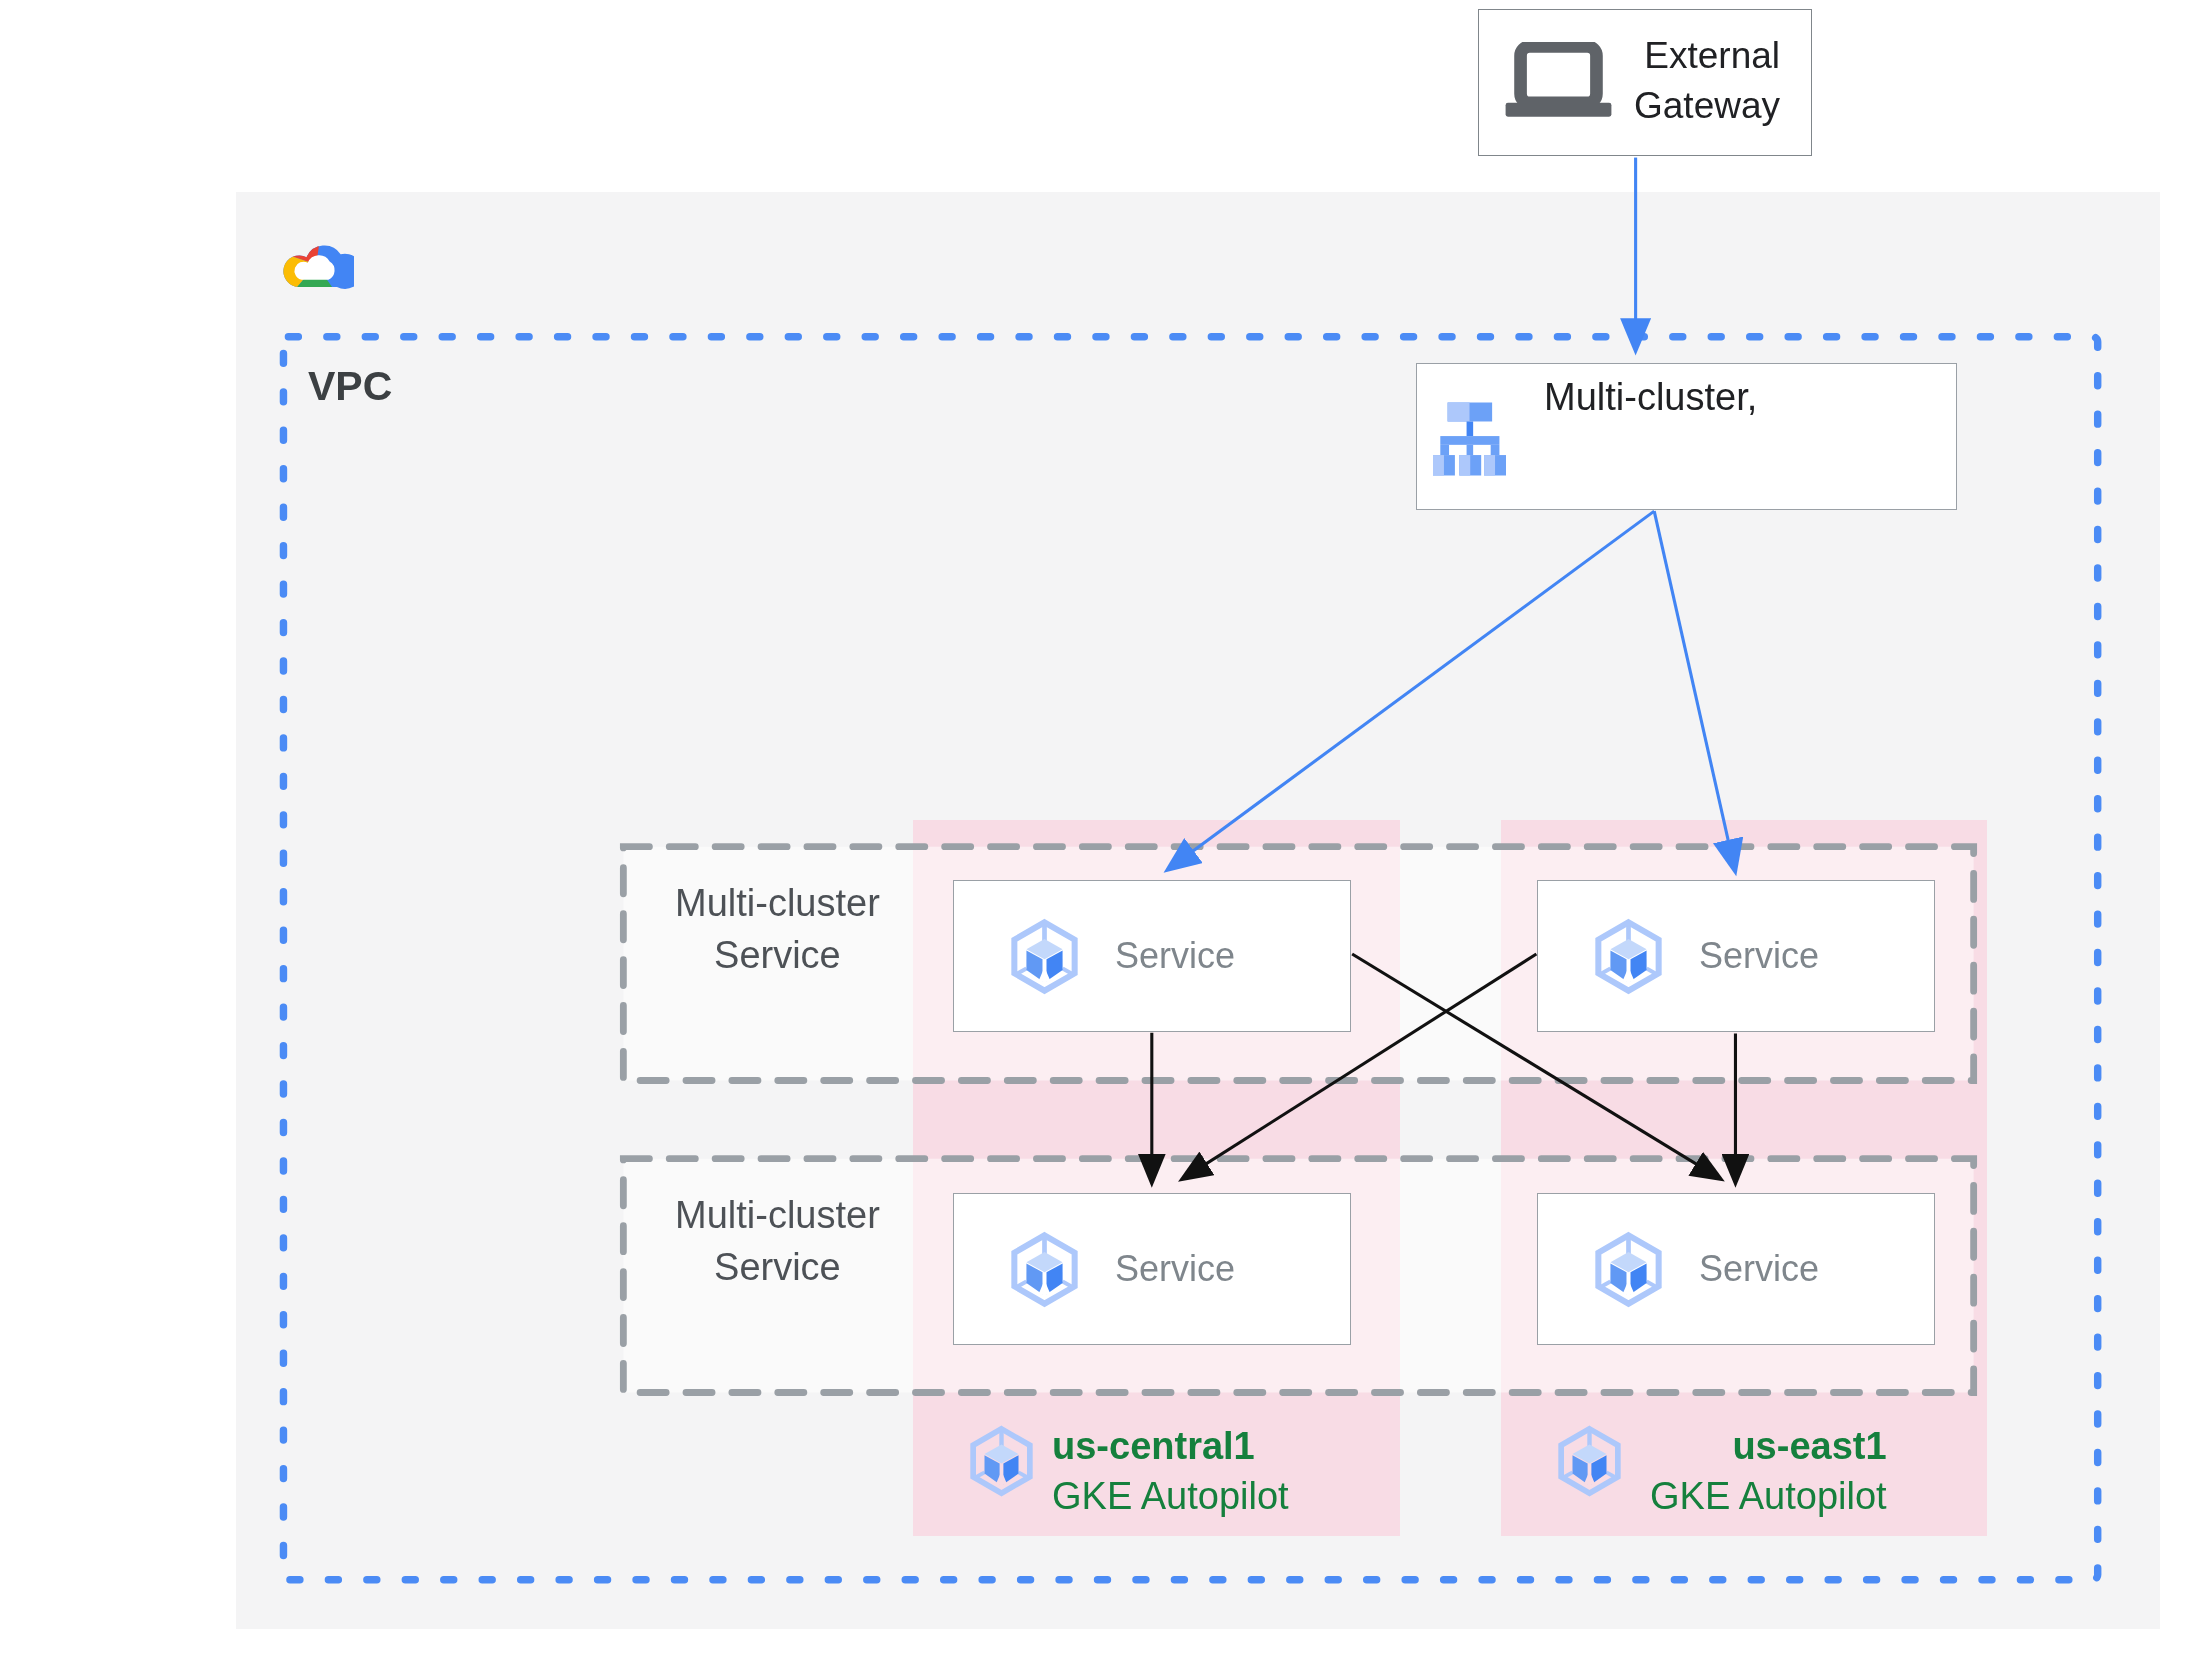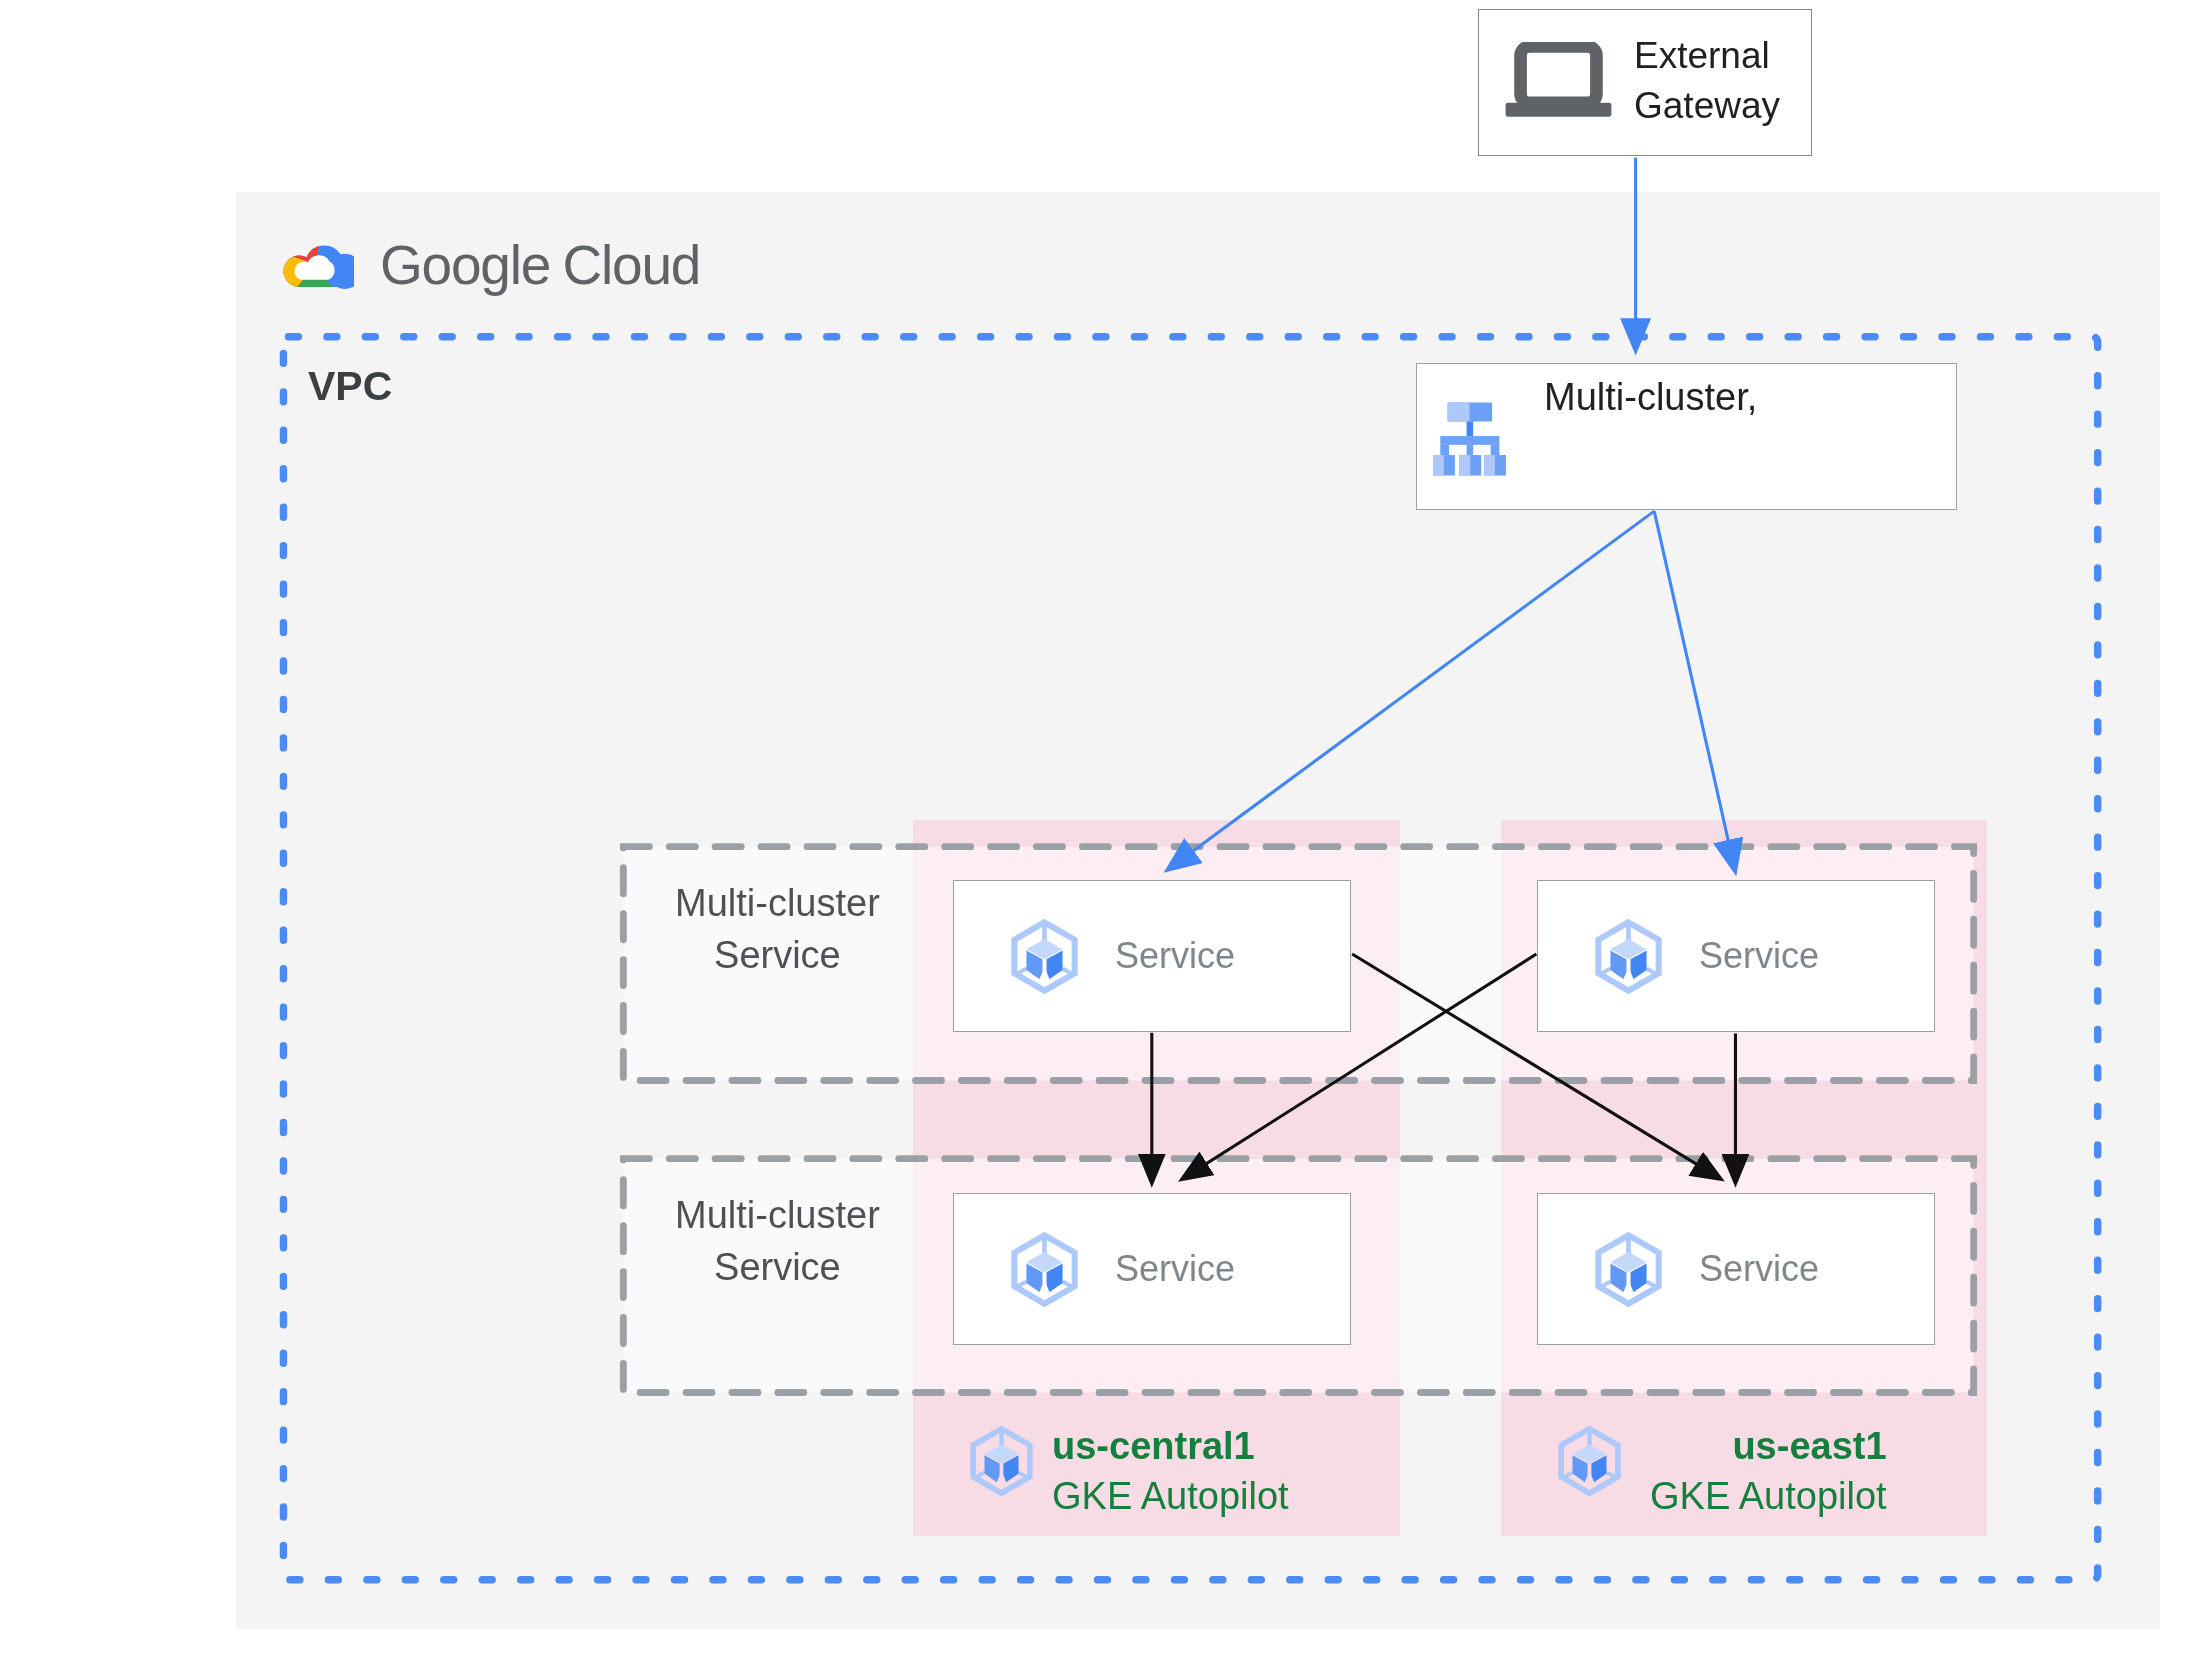--- a/index.html
+++ b/index.html
@@ -23,21 +23,21 @@
   #logo-text .w2{margin-left:12.4px;}
   #vpc-label{font-size:41px;font-weight:bold;color:#3c4043;text-align:right;}
   .row-label{font-size:38px;line-height:52px;color:#4d5156;text-align:center;}
   .cluster-label{font-size:38px;line-height:50px;color:#15803d;}
   .cluster-label .b{font-weight:bold;}
   #gw-box{left:1416px;top:363px;width:541px;height:147px;}
   #gw-text{position:absolute;left:127px;top:6.2px;line-height:55px;white-space:nowrap;}
   #gw-text .l{font-size:38px;color:#202124;display:block;}
   #gw-text .sub{font-size:35px;color:#80868b;display:block;}
   #ec-box{left:1478px;top:9.3px;width:334px;height:147px;border-width:1.9px;border-color:#80868b;}
-  #ec-text{position:absolute;left:155px;top:21px;font-size:37px;line-height:50px;color:#202124;}
+  #ec-text{position:absolute;left:155px;top:21px;font-size:37px;line-height:50px;color:#202124;text-align:right;}
 </style>
 </head>
 <body>
 
 <div id="stage">
 
   <div id="gcp-bg" class="abs"></div>
 
   <div id="pink-left" class="abs pink"></div>
   <div id="pink-right" class="abs pink"></div>
@@ -55,23 +55,20 @@
       </clipPath>
     </defs>
     <g clip-path="url(#cloudclip)">
       <rect x="-30" y="-30" width="180" height="160" fill="#4285f4"></rect>
       <polygon points="58,55 70,-30 -40,22" fill="#ea4335"></polygon>
       <polygon points="58,55 -40,22 -10,135" fill="#fbbc04"></polygon>
       <polygon points="58,55 -10,135 105,122" fill="#34a853"></polygon>
       <path d="M 34 80 A 15 15 0 1 1 44 52 A 20 20 0 0 1 80 50 A 17 17 0 0 1 78 80 Z" fill="#ffffff"></path>
     </g>
   </svg>
-  <div id="logo-text" class="abs z4" style="left:380px;top:233px;">
-    <span class="w1">Google</span><span class="w2">Cloud</span>
-  </div>
 
   <div id="vpc-label" class="abs z4" style="left:308px;top:363px;">VPC</div>
 
   <div id="ec-box" class="abs node z5">
     <svg class="abs" style="left:22px;top:32px;width:115px;height:78px;" viewBox="0 0 100 66">
       <rect x="17" y="3" width="66" height="49" rx="8" fill="#ffffff" stroke="#5f6368" stroke-width="11"></rect>
       <rect x="4" y="52" width="92" height="12" rx="2" fill="#5f6368"></rect>
     </svg>
     <div id="ec-text">
       <div>External</div>

